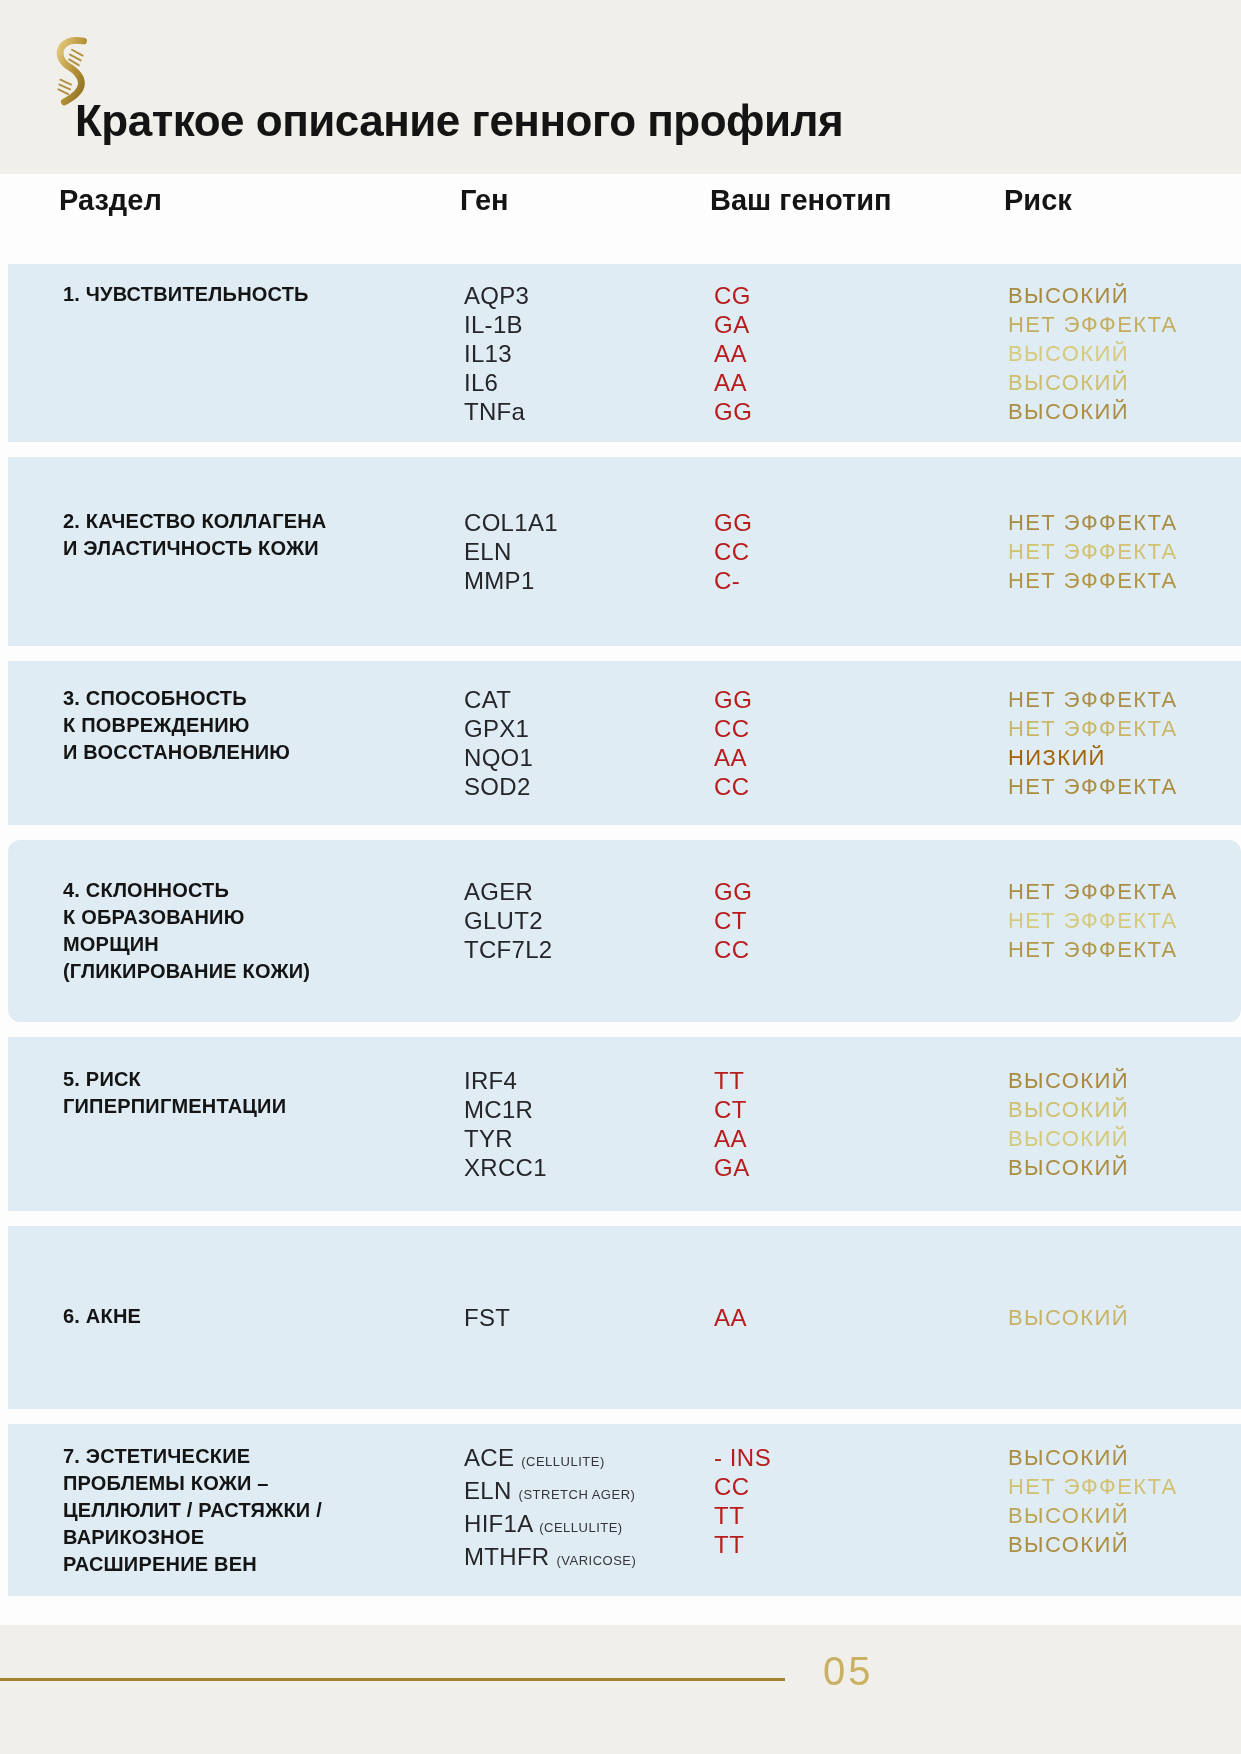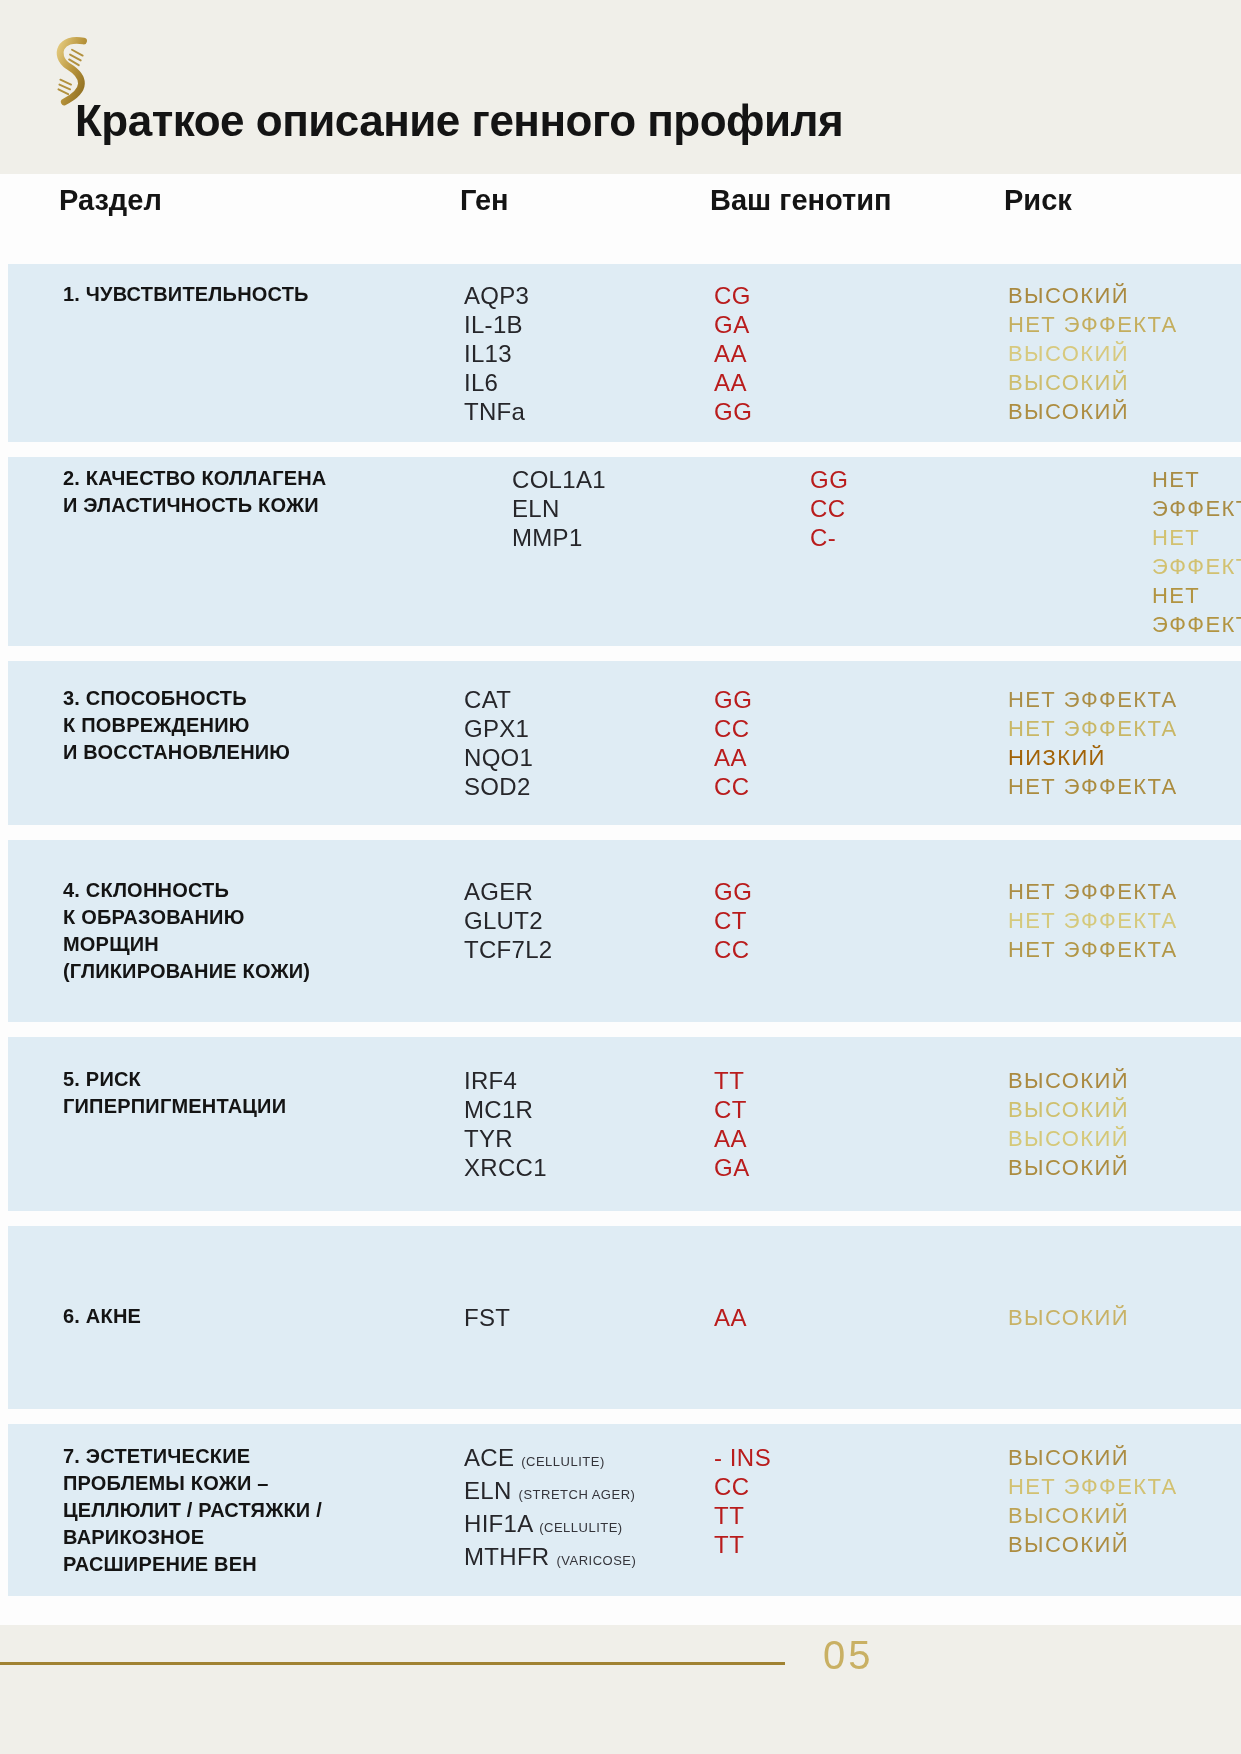--- a/index.html
+++ b/index.html
@@ -31,39 +31,39 @@
   .band{
     background:#dfecf4;
     box-sizing:border-box;
     display:grid;grid-template-columns:401px 250px 294px auto;
     align-content:center;align-items:start;
     padding-left:55px;
     margin-left:8px;
   }
   .band:not(:last-child){margin-bottom:15px;}
   #bands .band:nth-child(1){min-height:178px;}
-  #bands .band:nth-child(2){min-height:189px;gap:48px;}
+  #bands .band:nth-child(2){min-height:189px;}
   #bands .band:nth-child(3){min-height:164px;}
-  #bands .band:nth-child(4){min-height:182px;}
+  #bands .band:nth-child(4){min-height:182px;border-radius:12px;}
   #bands .band:nth-child(5){min-height:174px;}
   #bands .band:nth-child(6){min-height:183px;}
   #bands .band:nth-child(7){min-height:172px;}
   .section-label-line{
     font-size:20px;font-weight:700;color:#141414;
     line-height:27px;letter-spacing:0.2px;text-transform:uppercase;
   }
   .gene-line,.genotype-line,.risk-line{line-height:29px;}
   .gene-line{font-size:24px;color:#26262a;letter-spacing:0.3px;}
   .gene-note{font-size:13px;color:#34343a;letter-spacing:0.5px;}
   .genotype-line{font-size:24px;color:#b91c1c;letter-spacing:0.5px;}
   .risk-line{font-size:22px;letter-spacing:1.4px;font-weight:400;}
   
   .footer{
     height:110px;background:#f0efe9;
-    display:flex;align-items:flex-start;padding-top:8px;box-sizing:border-box;
+    display:flex;align-items:flex-start;padding-top:24px;box-sizing:border-box;
   }
   .gold-line{width:785px;height:3px;background:#a08232;margin-top:29px;flex:none;}
   .page-number{
     margin-left:38px;font-size:40px;font-weight:400;
     color:#c9b063;letter-spacing:3px;line-height:44px;
   }
 </style>
 </head>
 <body>
 

